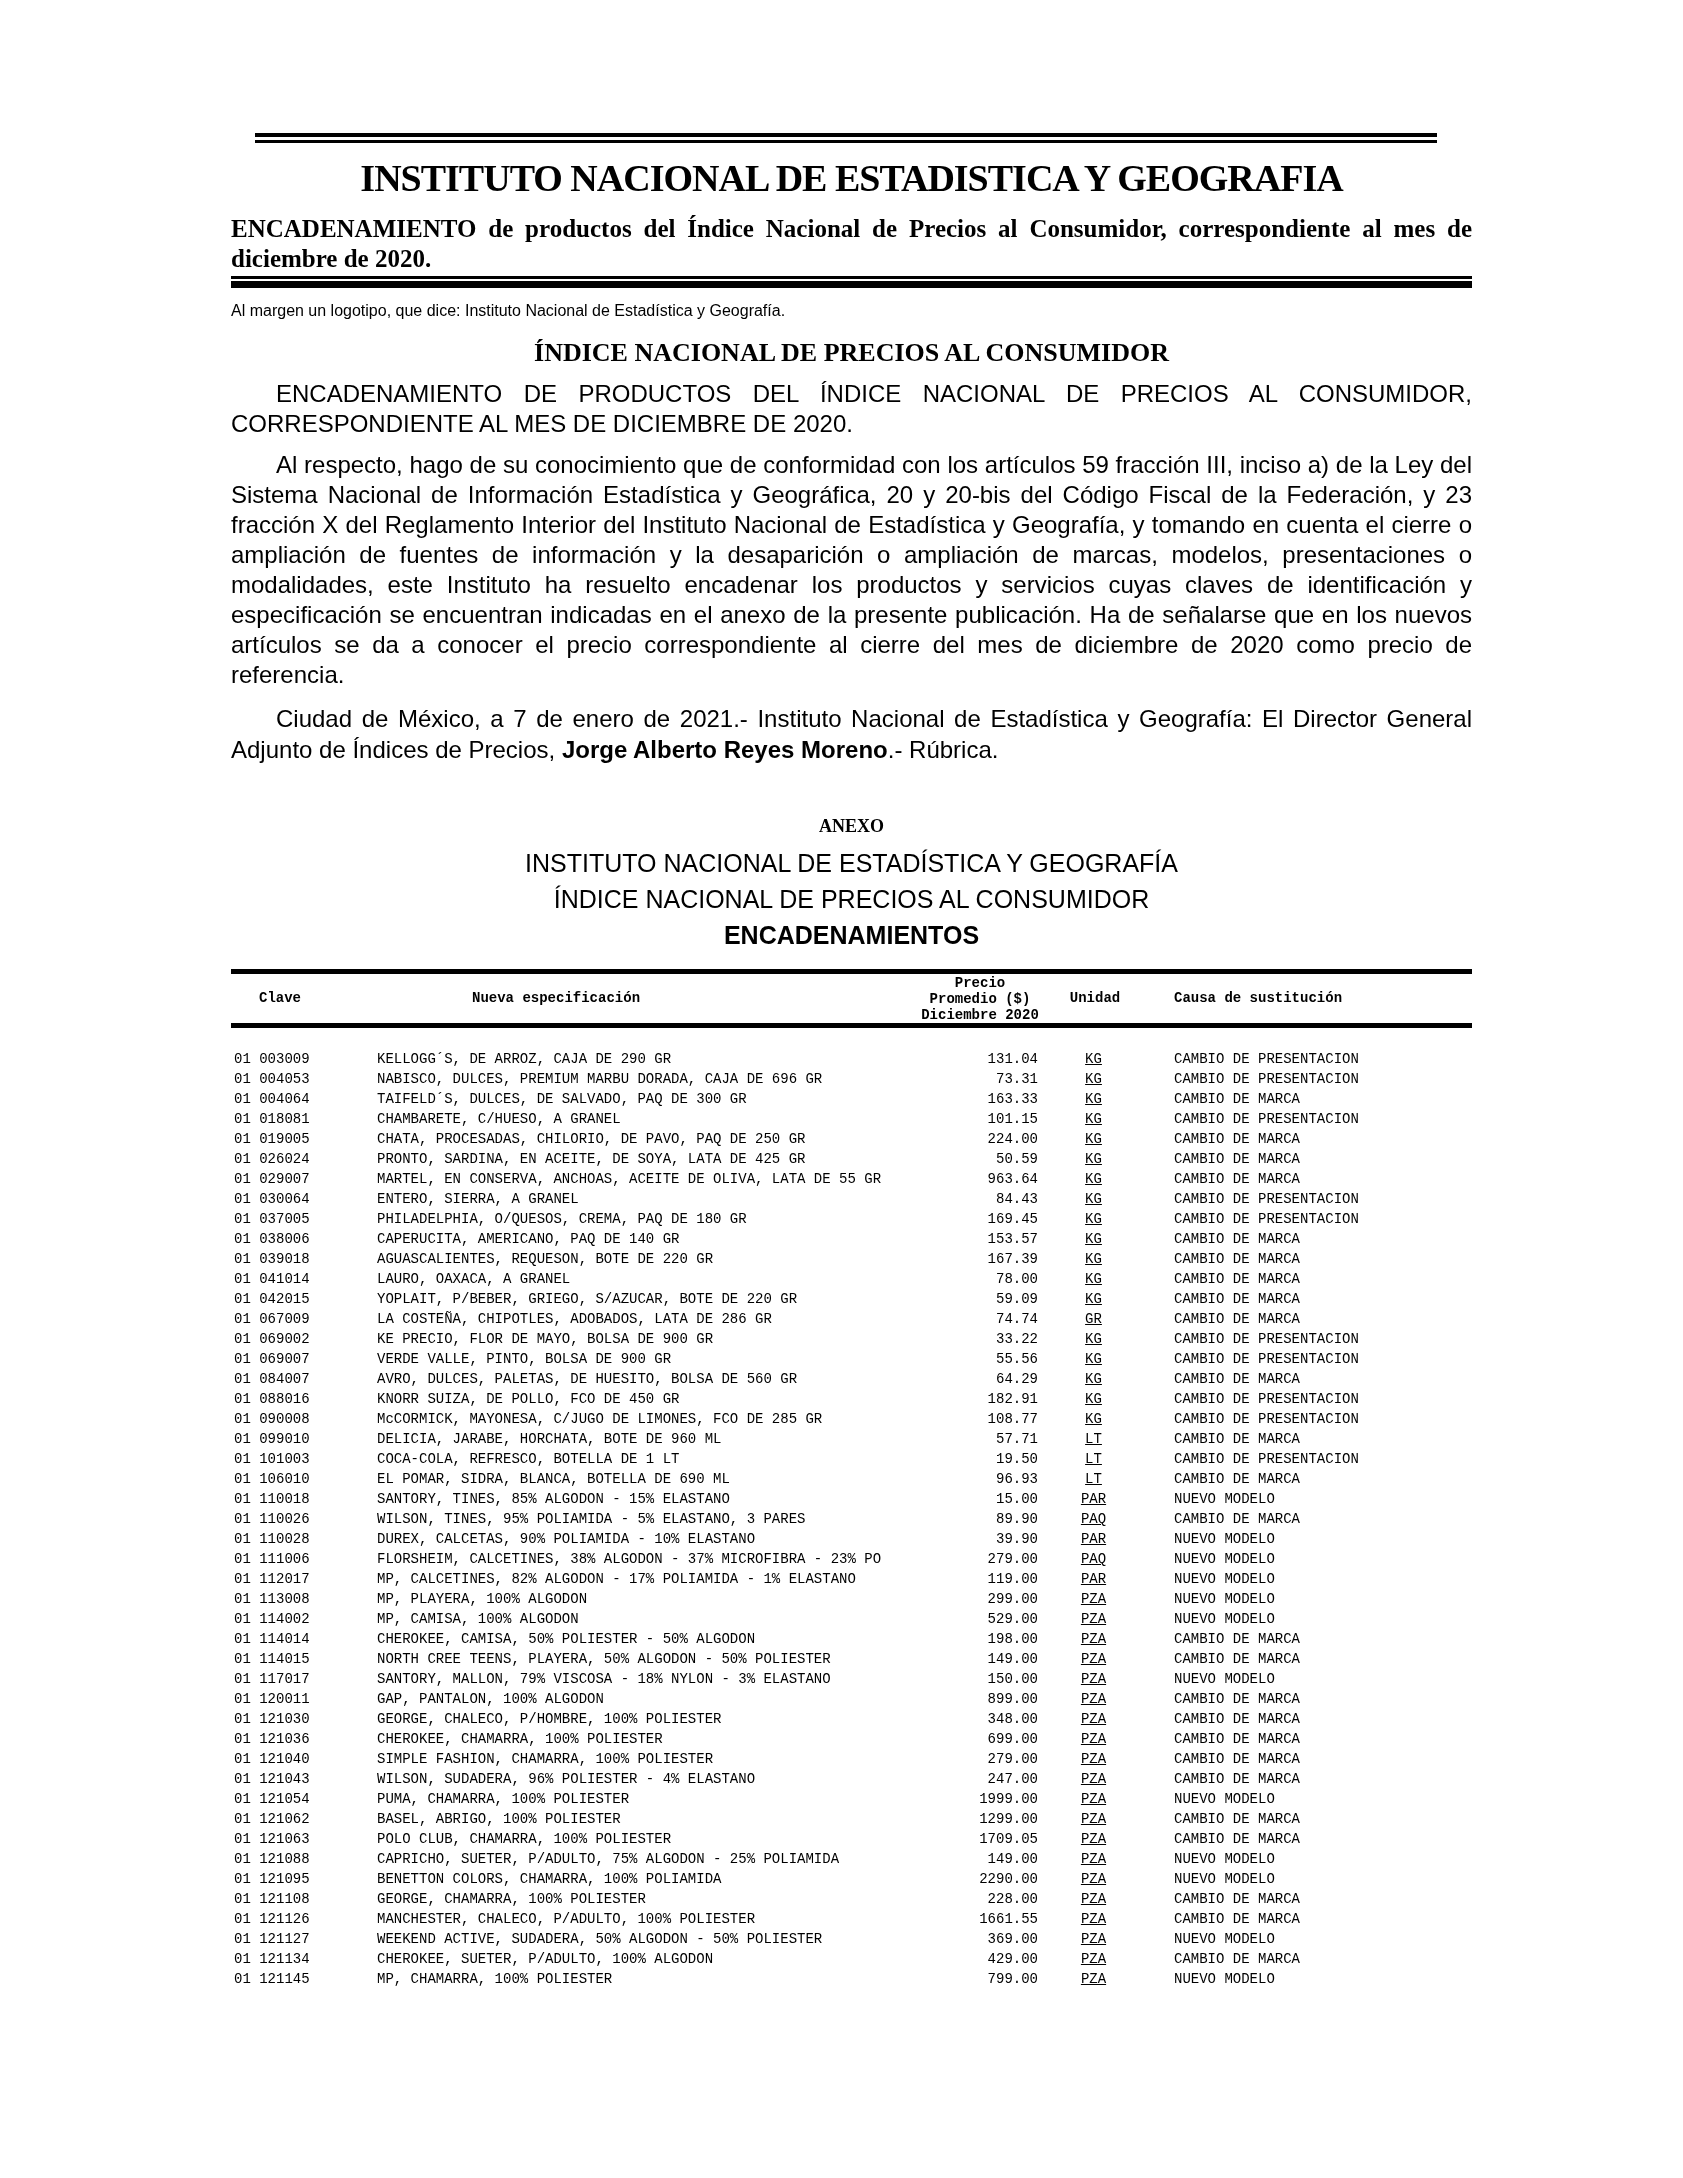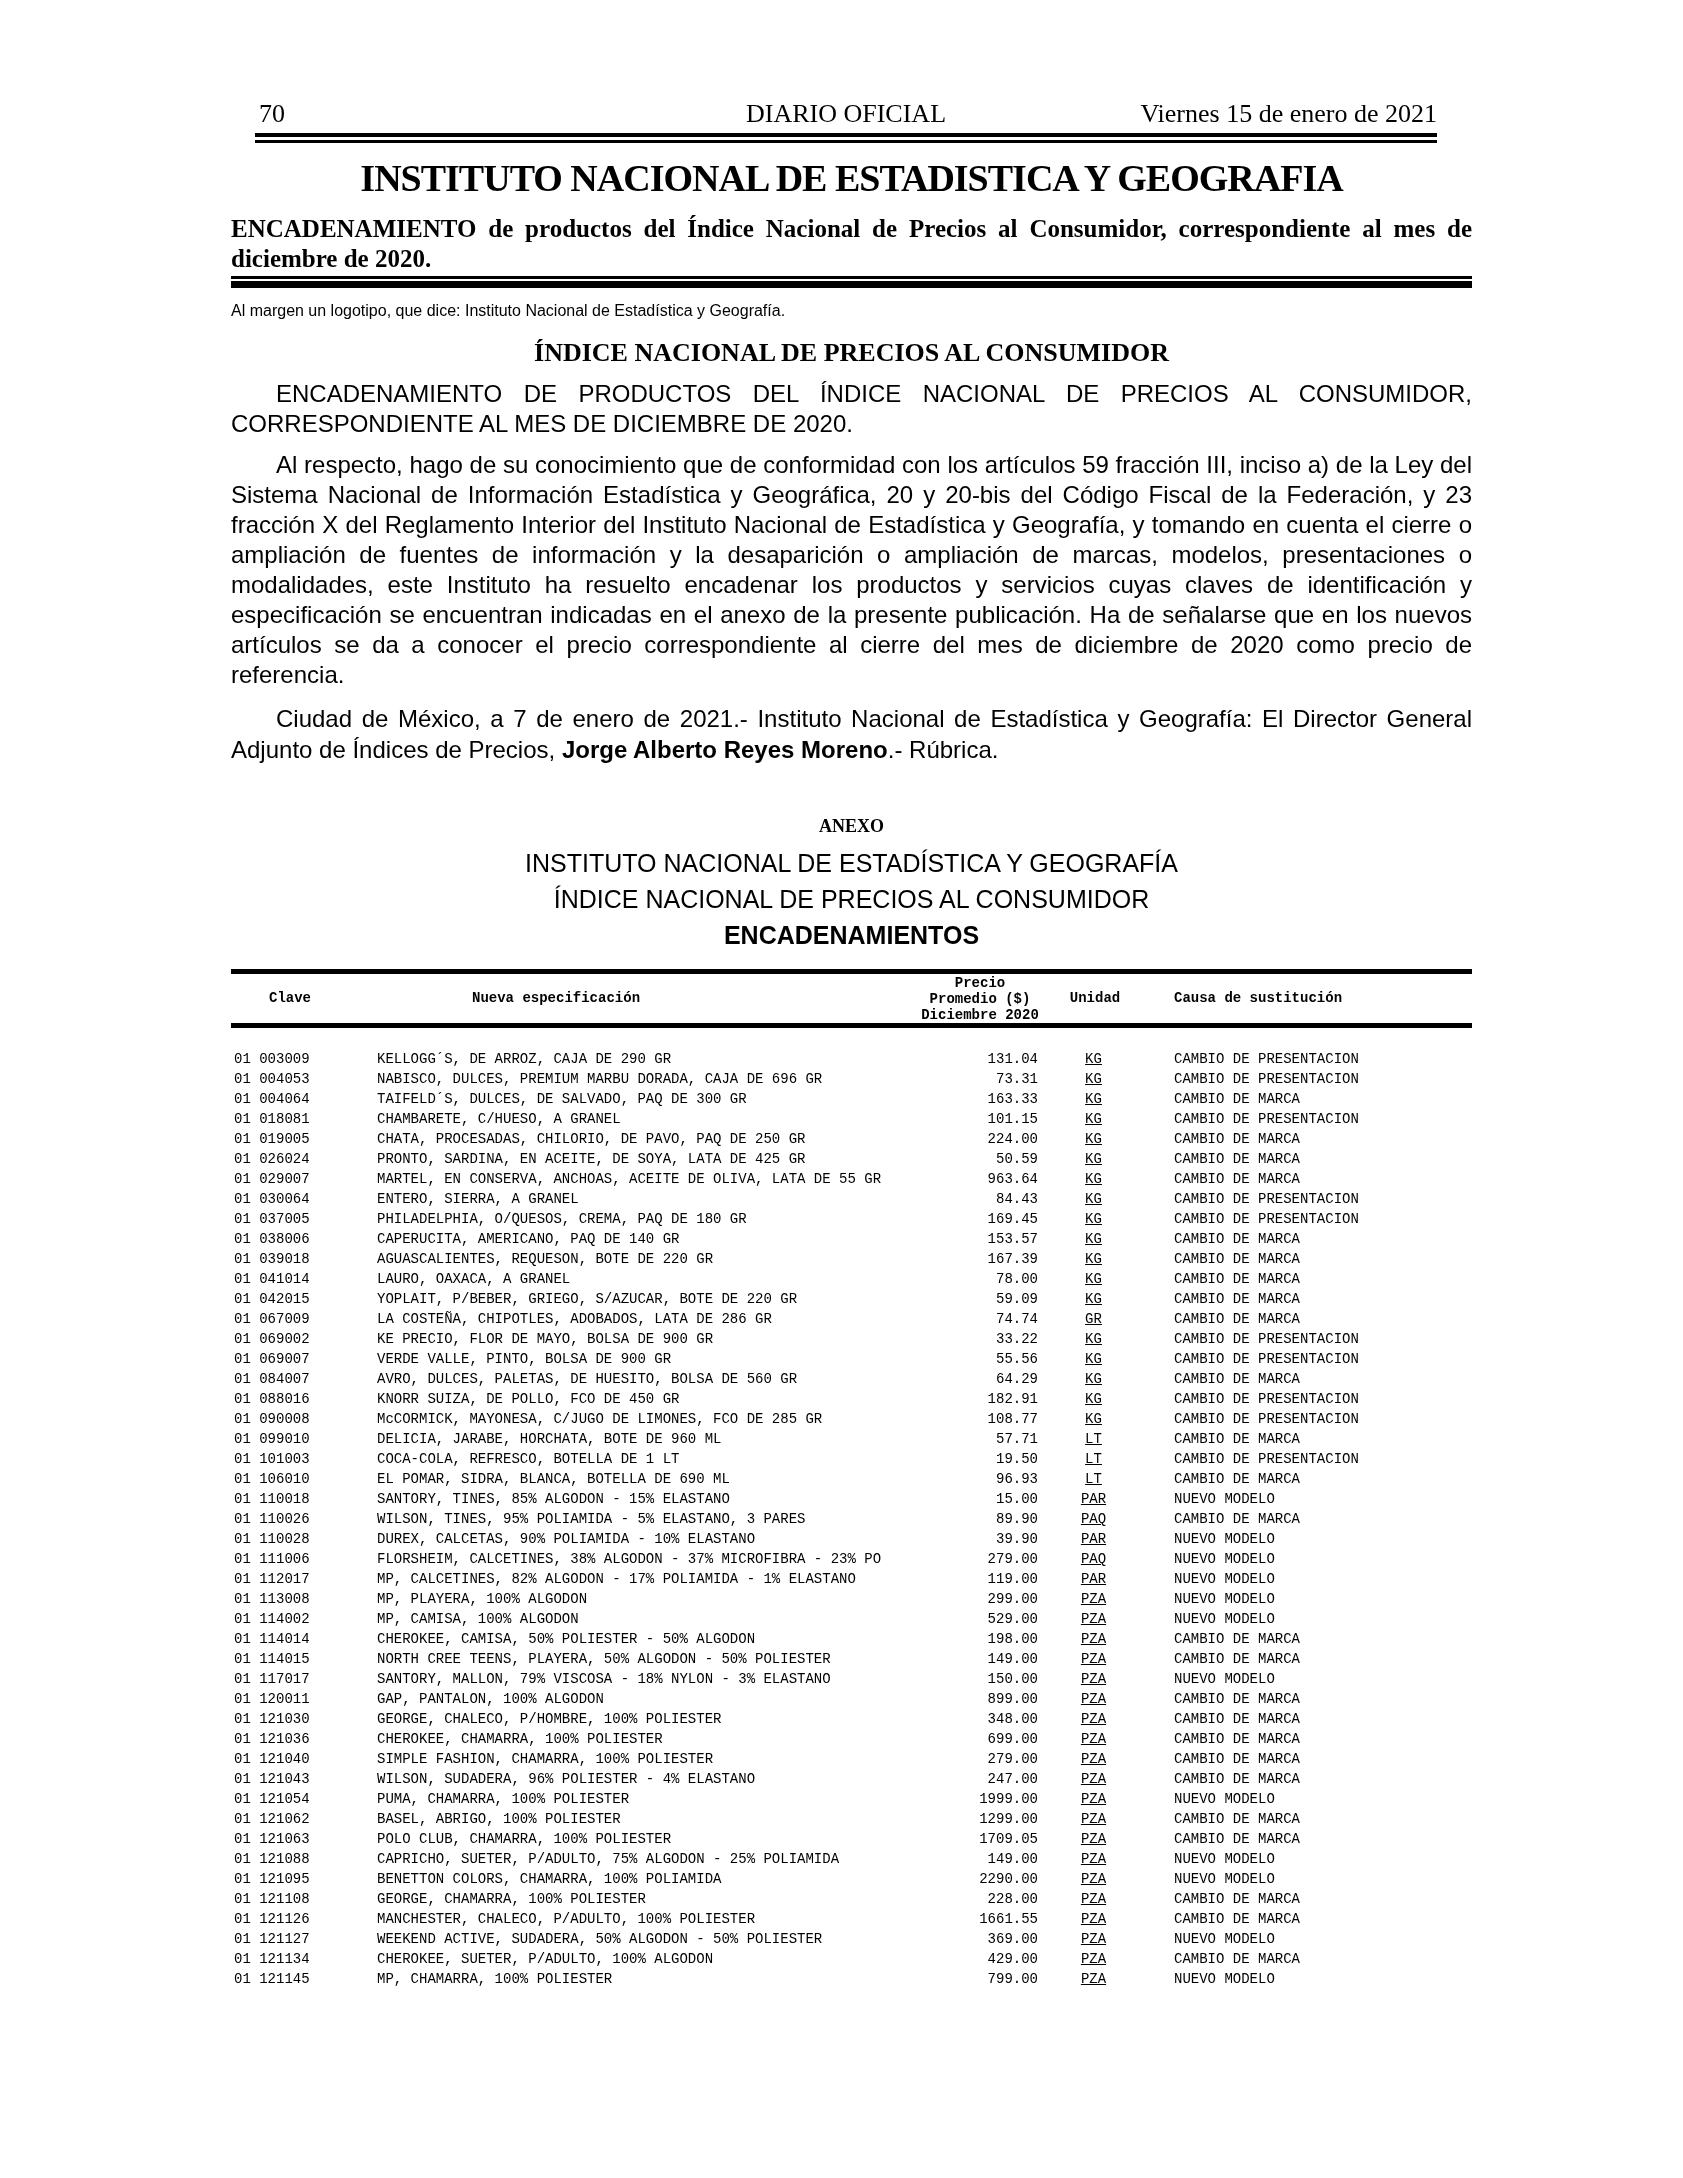--- a/index.html
+++ b/index.html
@@ -41,44 +41,39 @@
 
   .annex { top:812px; text-align:center; }
   .annex-title { font-weight:bold; font-size:18px; line-height:28px; }
   .annex-line  { font-size:25px; line-height:26px; margin-top:10px; }
   .annex-line.strong { font-weight:bold; }
 
   
   .price-table { top:969px; font-family:"Liberation Mono", monospace; font-size:14px; }
   .trule { height:5px; background:#000; }
   .thead { position:relative; height:49px; font-weight:bold; }
-  .h-clave { position:absolute; left:38px;  top:16px; }
+  .h-clave { position:absolute; left:28px;  top:16px; }
   .h-spec  { position:absolute; left:241px; top:16px; }
   .h-price { position:absolute; left:749px; top:1px; transform:translateX(-50%);
              text-align:center; line-height:16px; }
   .h-unit  { position:absolute; left:864px; top:16px; transform:translateX(-50%); }
   .h-cause { position:absolute; left:943px; top:16px; }
   .tbody { padding-top:21px; }
   .trow { display:grid; grid-template-columns:146px 503px 158px 111px 324px;
           height:20px; line-height:20px; white-space:nowrap; }
   .c-clave { padding-left:3px; }
   .c-price { text-align:right; }
   .c-unit  { text-align:center;text-decoration:underline; }
   .c-cause { padding-left:25px; }
 </style>
 </head>
 <body>
 
 <div class="page">
 
-  <div class="pg-header">
-    <span class="folio">70</span>
-    <span class="center">DIARIO OFICIAL</span>
-    <span class="date">Viernes 15 de enero de 2021</span>
-  </div>
   <div class="hdr-rule">
     <div class="r1"></div>
     <div class="r2"></div>
   </div>
 
   <div class="content">
 
     <h1 class="abs doc-title">INSTITUTO NACIONAL DE ESTADISTICA Y GEOGRAFIA</h1>
 
     <p class="abs lead">ENCADENAMIENTO de productos del Índice Nacional de Precios al Consumidor, correspondiente al mes de diciembre de 2020.</p>

